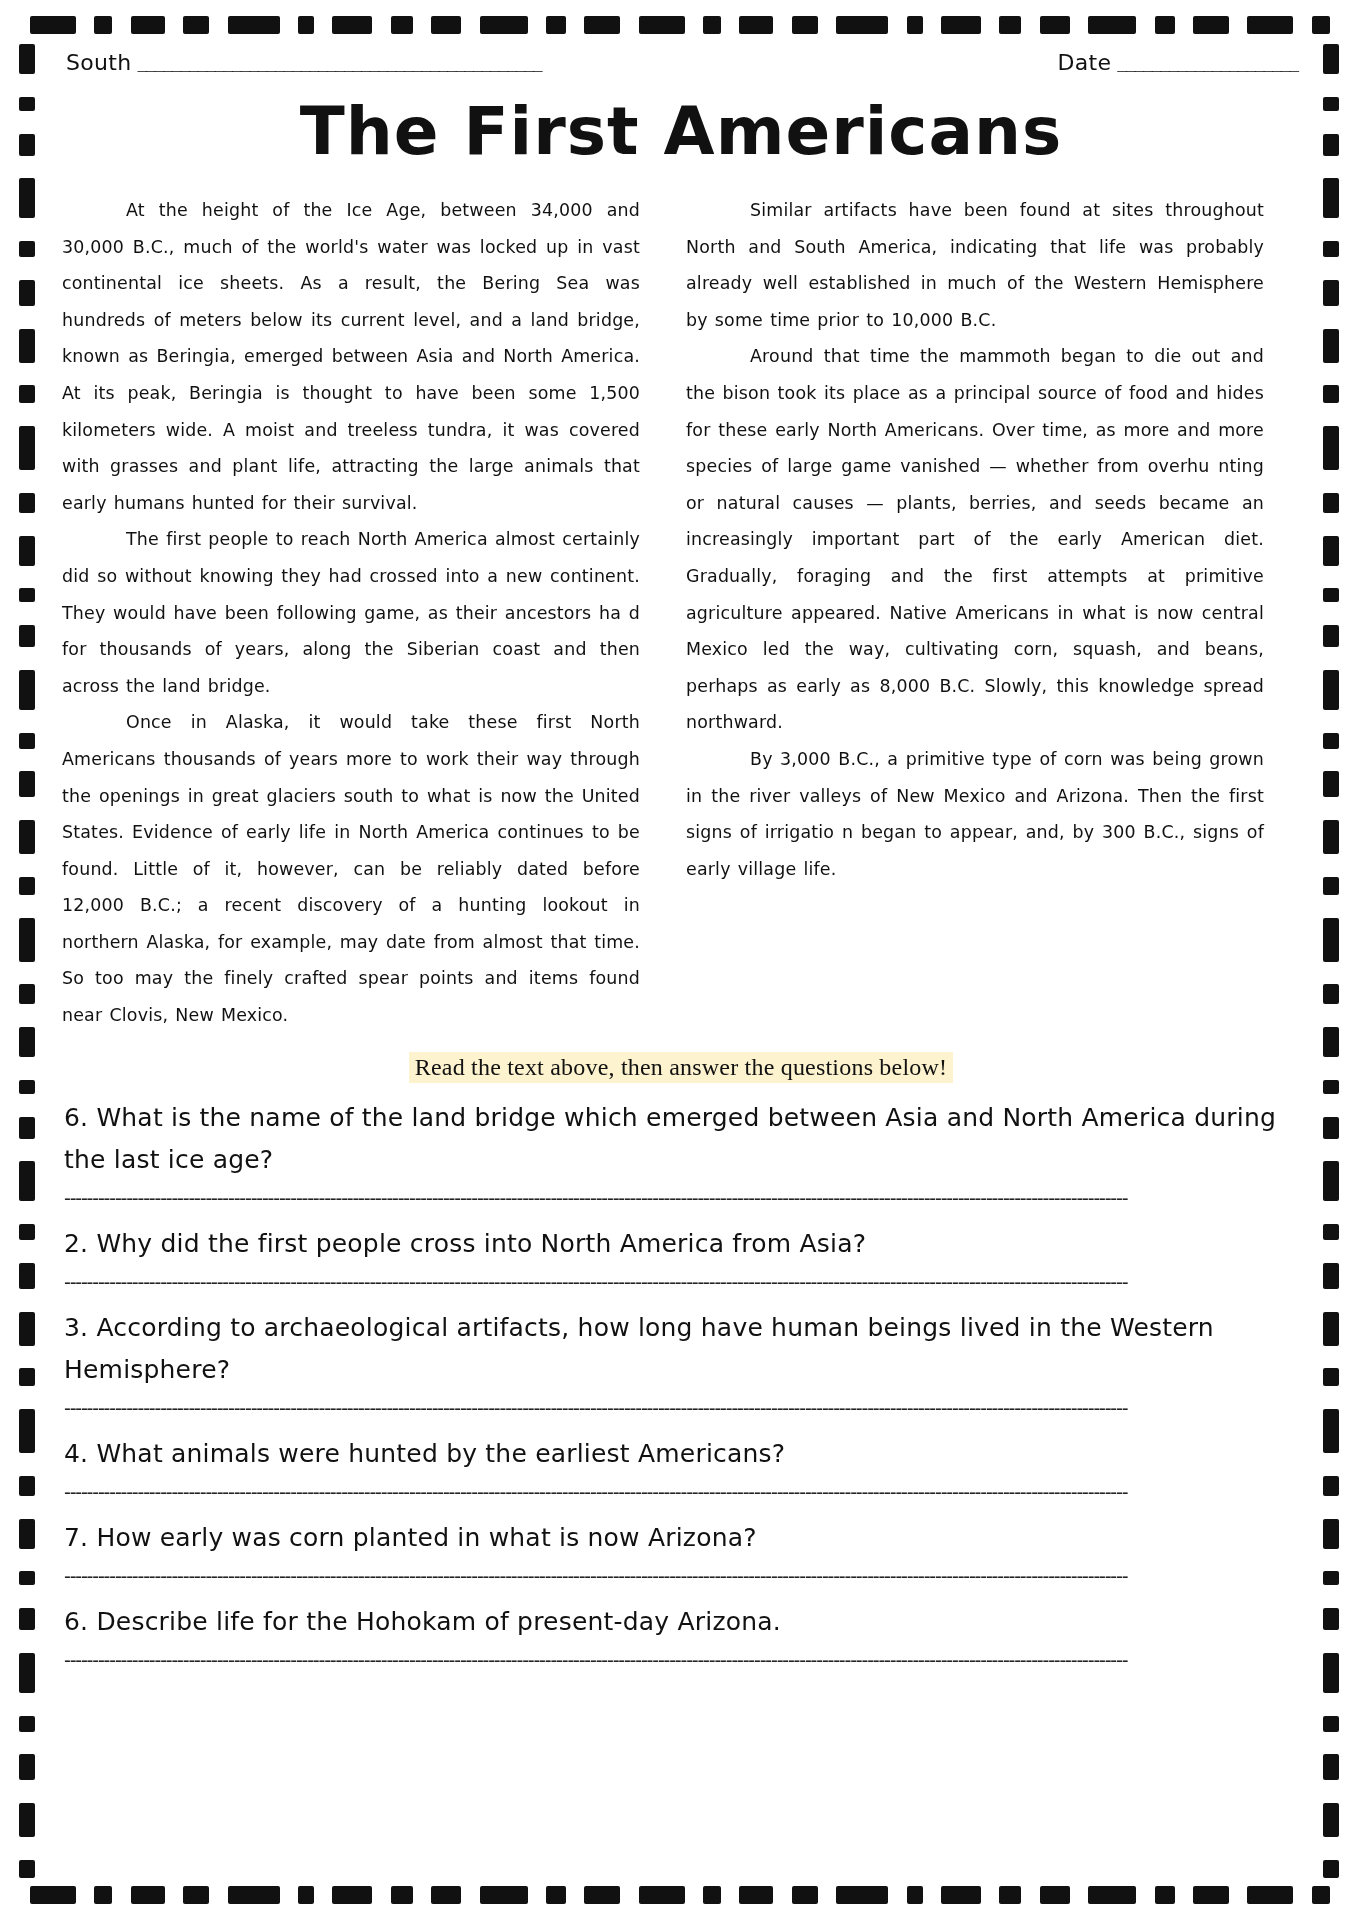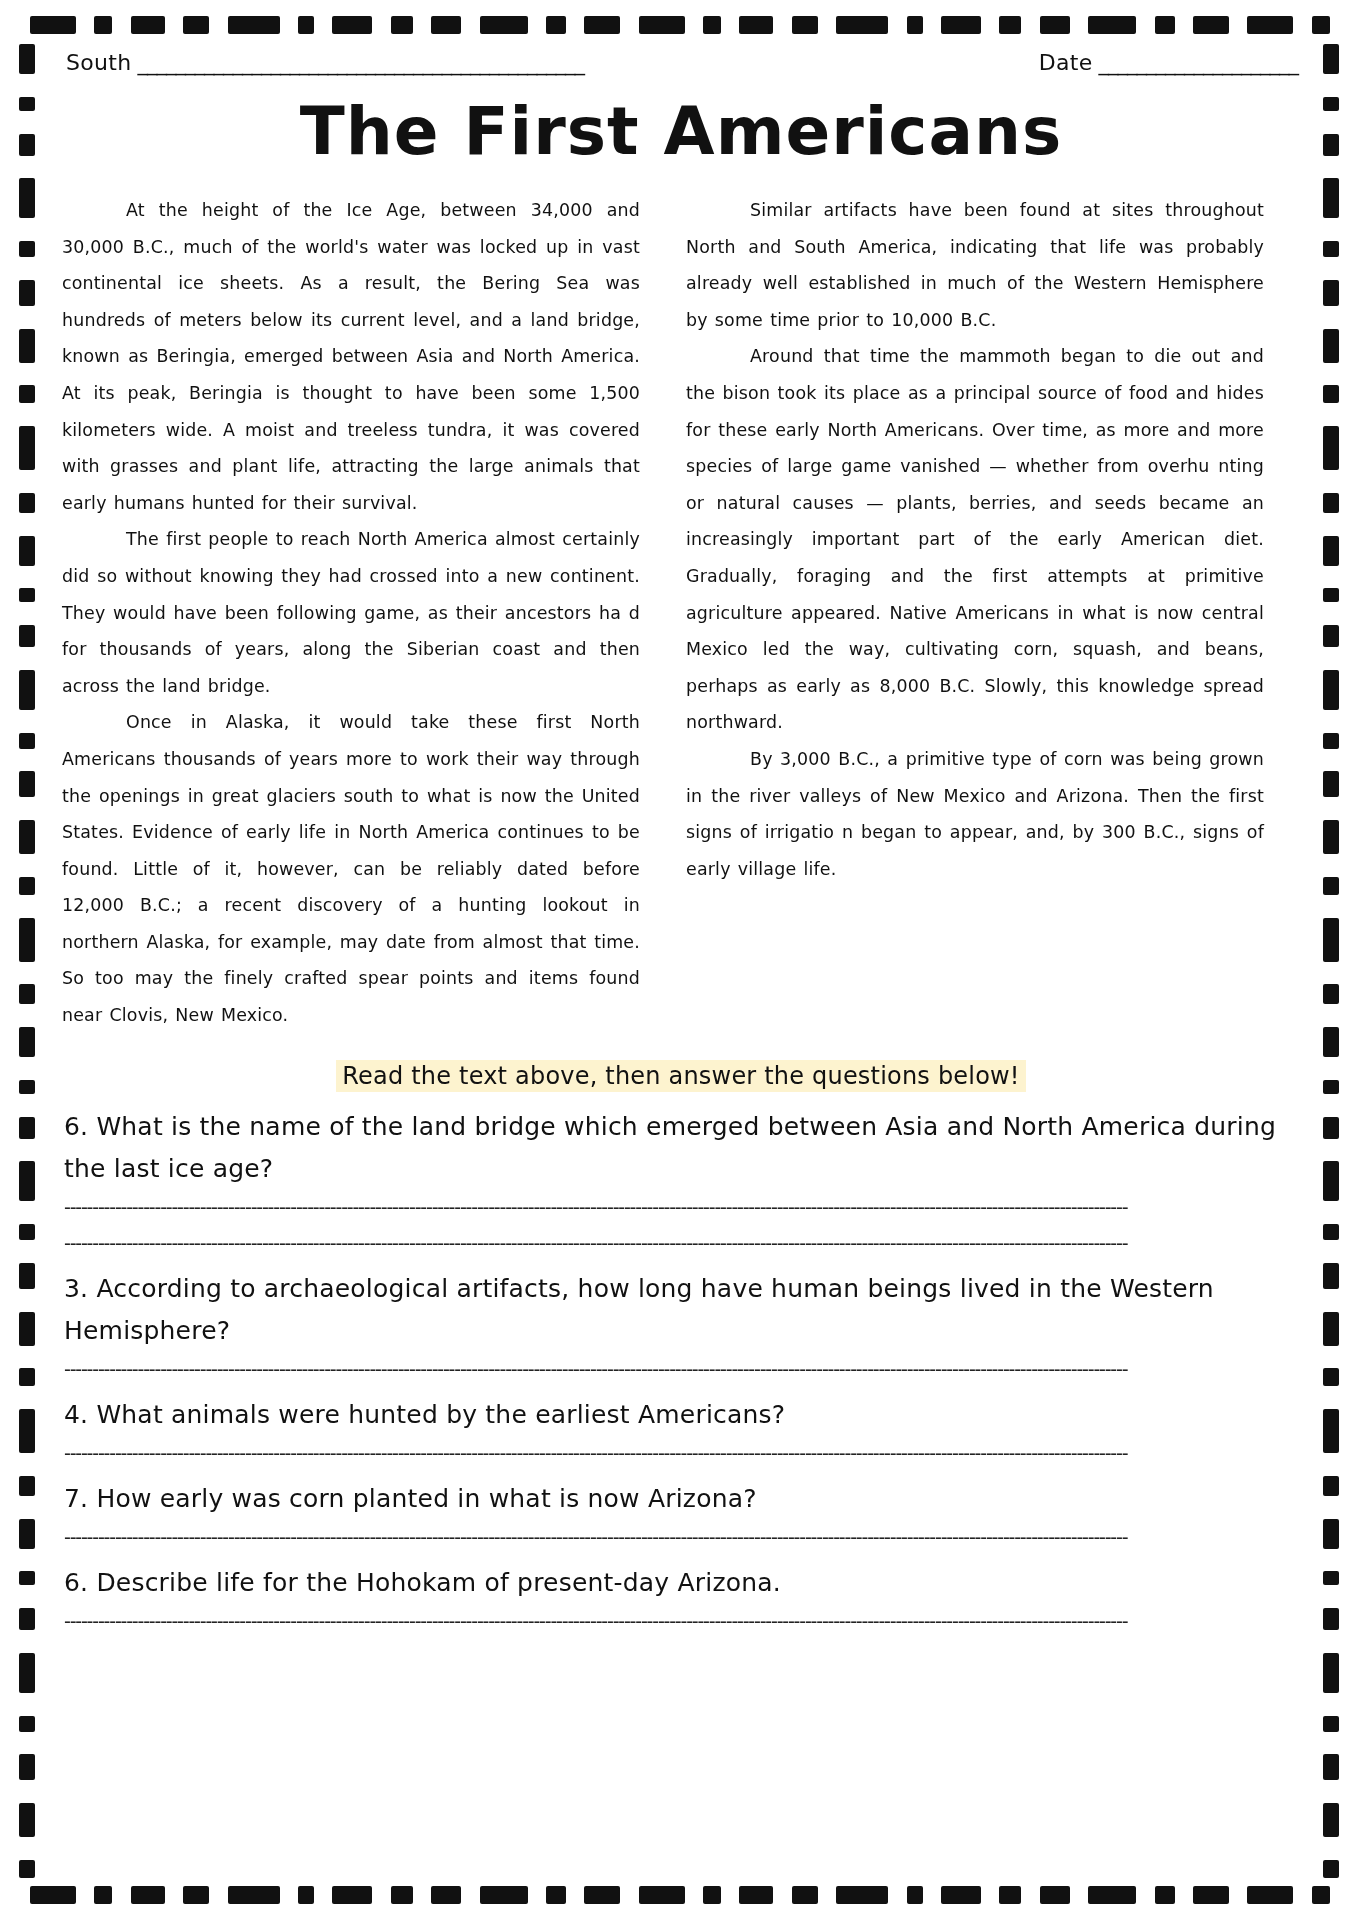--- a/index.html
+++ b/index.html
@@ -72,23 +72,24 @@
     display: flex;
     justify-content: space-between;
     align-items: baseline;
     font-size: 21px;
     letter-spacing: .3px;
     padding: 0 8px 0 10px;
   }
   .nd-item { display: flex; align-items: baseline; }
   .nd-label { font-size: 22px; margin-right: 6px; }
   .nd-rule {
-    font-size: 21px;
+    font-size: 16px;
     letter-spacing: -1px;
     white-space: nowrap;
+    font-family: Liberation Mono, monospace;
   }
 
   h1.title {
     text-align: center;
     font-family: "DejaVu Sans", sans-serif;
     font-weight: bold;
     font-size: 66px;
     letter-spacing: 1px;
     margin: 18px 0 22px 0;
   }
@@ -105,21 +106,22 @@
     text-align: justify;
     text-indent: 64px;
     font-size: 17.4px;
     line-height: 36.6px;
     letter-spacing: .2px;
     word-spacing: 1.4px;
   }
 
   .instruction-wrap {
     text-align: center;
-    margin-top: 26px;
+    margin-top: 18px;
+    font-family: Liberation Serif, serif;
   }
   .instruction {
     display: inline-block;
     background: #fdf3cf;
     font-size: 24px;
     padding: 2px 6px;
     letter-spacing: .2px;
   }
 
   .questions {
@@ -316,20 +318,21 @@
 
     <div class="instruction-wrap">
       <span class="instruction">Read the text above, then answer the questions below!</span>
     </div>
 
     <div class="questions">
 
       <div class="question">6. What is the name of the land bridge which emerged between Asia and North America during the last ice age?</div>
       <div class="answer-rule">--------------------------------------------------------------------------------------------------------------------------------------------------------------------------------------------</div>
 
+      <div class="question">2. Why did the first people cross into North America from Asia?</div>
       <div class="answer-rule">--------------------------------------------------------------------------------------------------------------------------------------------------------------------------------------------</div>
 
       <div class="question">3. According to archaeological artifacts, how long have human beings lived in the Western Hemisphere?</div>
       <div class="answer-rule">--------------------------------------------------------------------------------------------------------------------------------------------------------------------------------------------</div>
 
       <div class="question">4. What animals were hunted by the earliest Americans?</div>
       <div class="answer-rule">--------------------------------------------------------------------------------------------------------------------------------------------------------------------------------------------</div>
 
       <div class="question">7. How early was corn planted in what is now Arizona?</div>
       <div class="answer-rule">--------------------------------------------------------------------------------------------------------------------------------------------------------------------------------------------</div>

